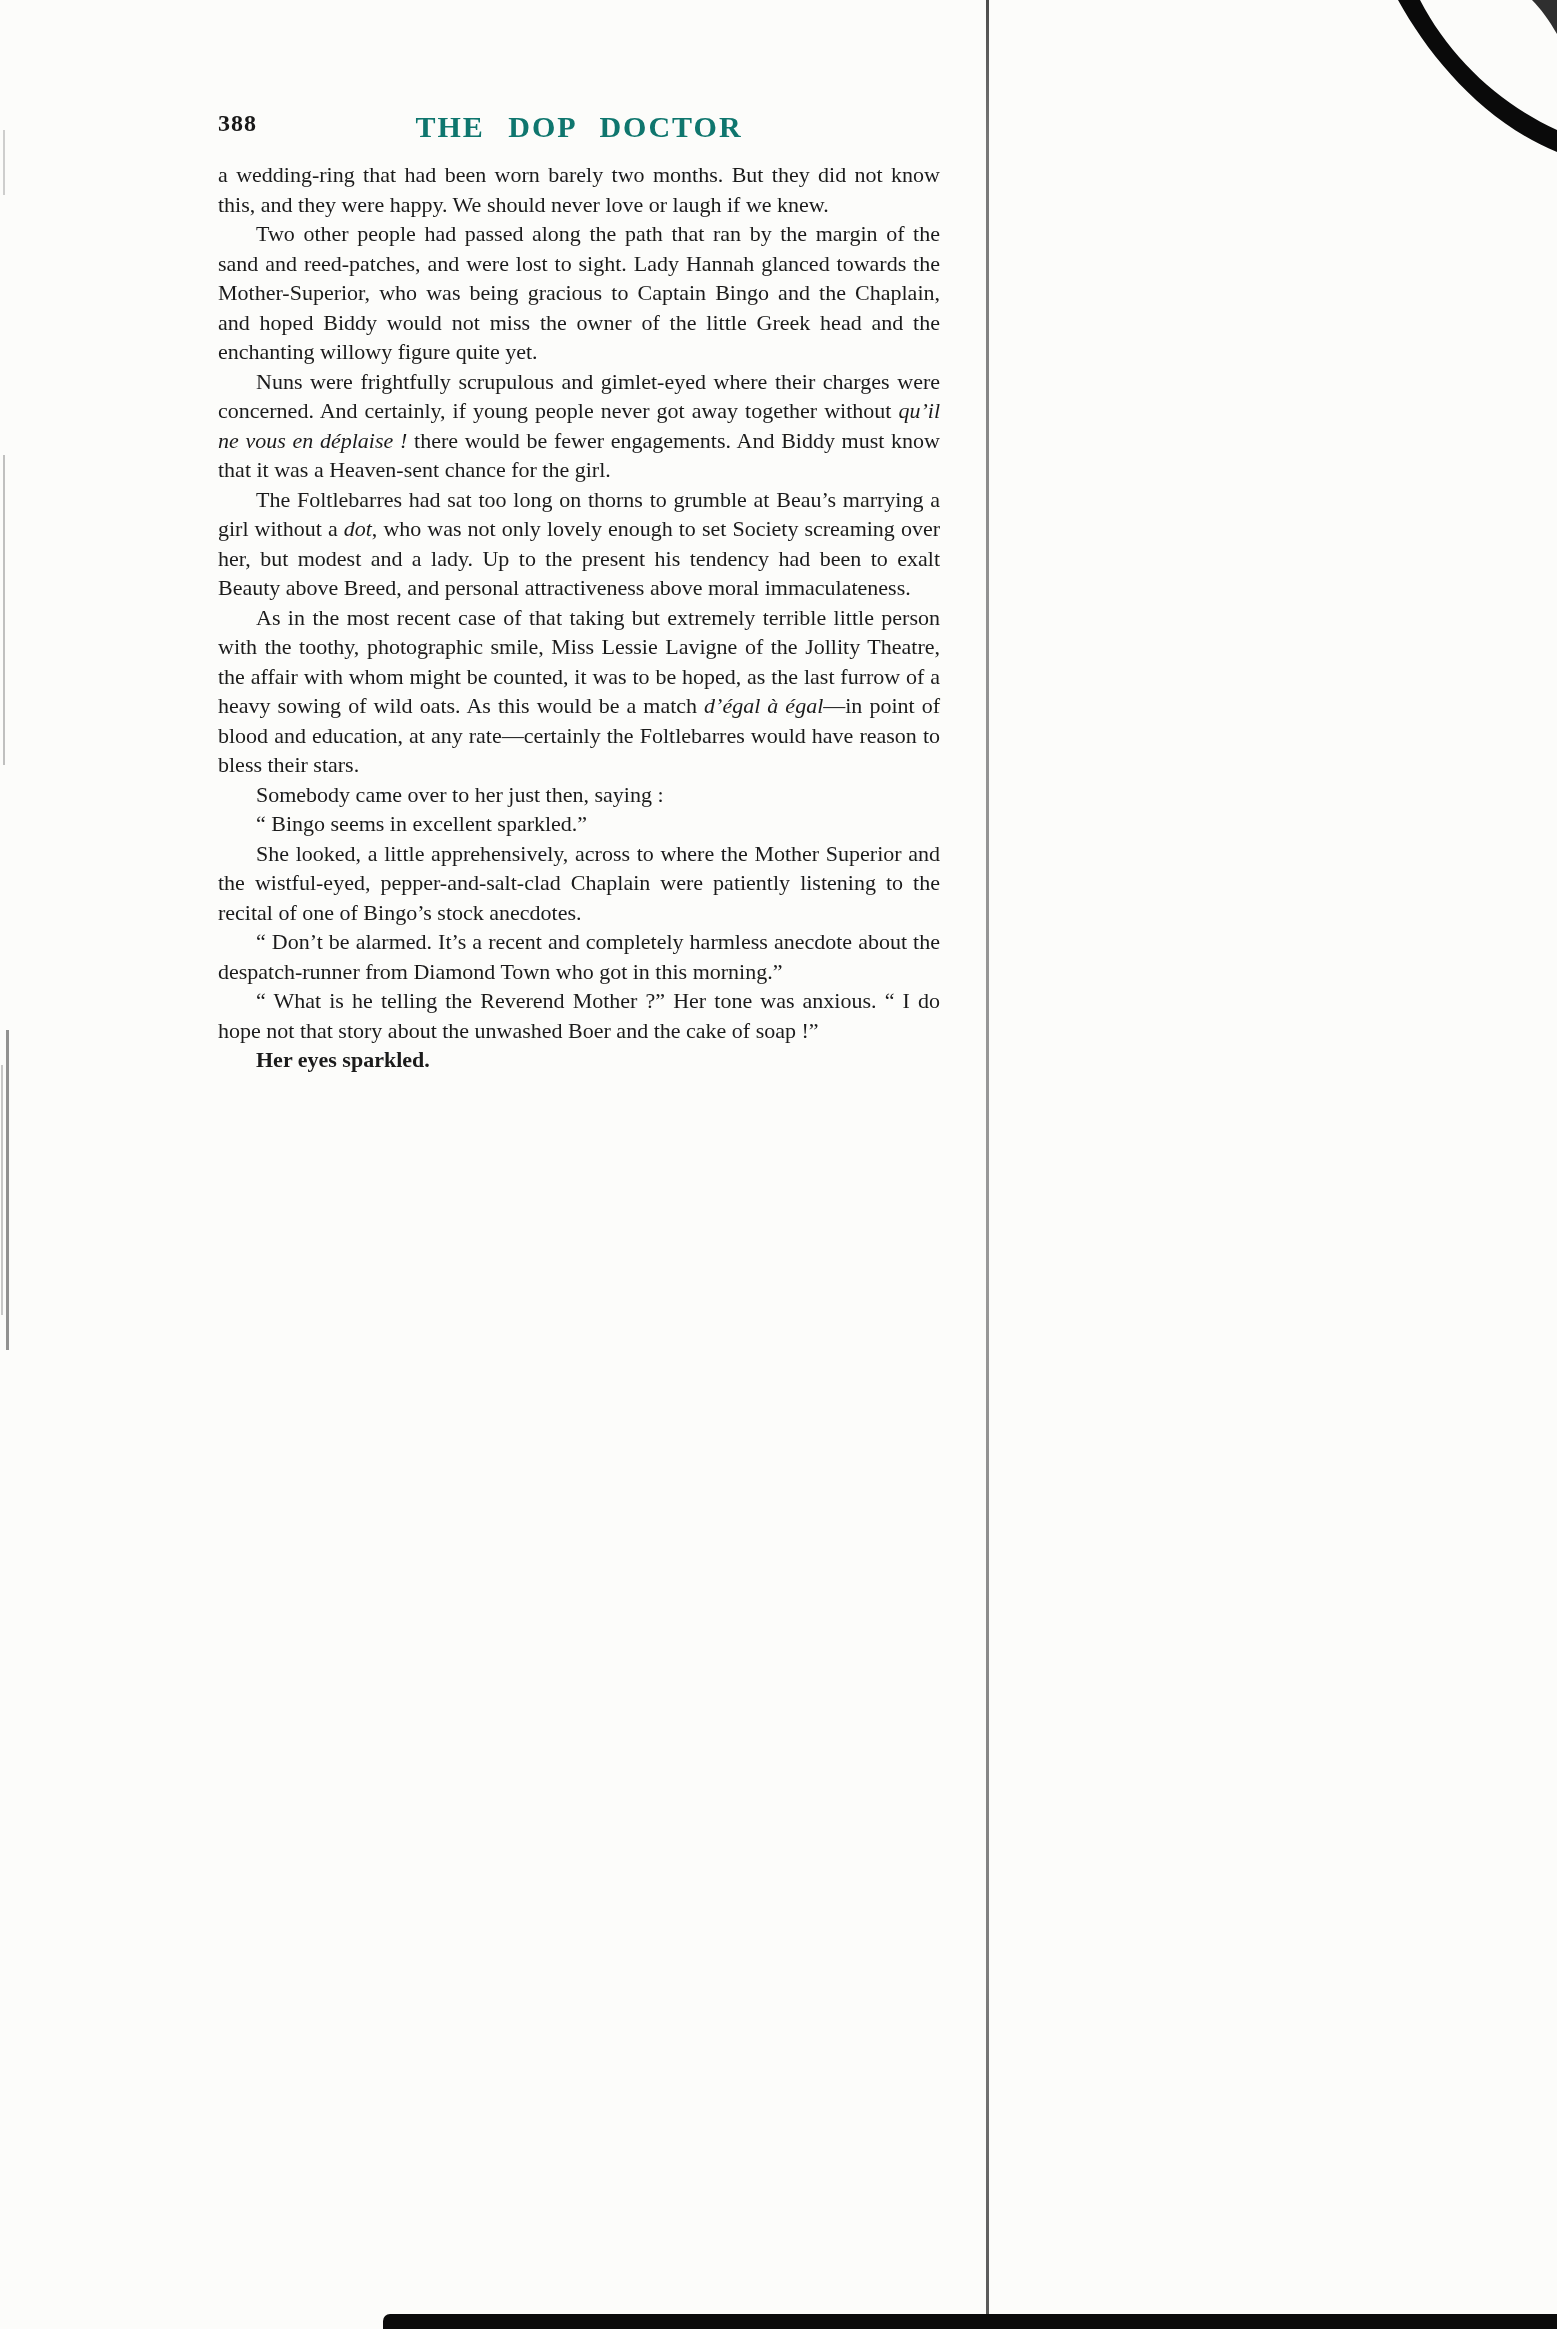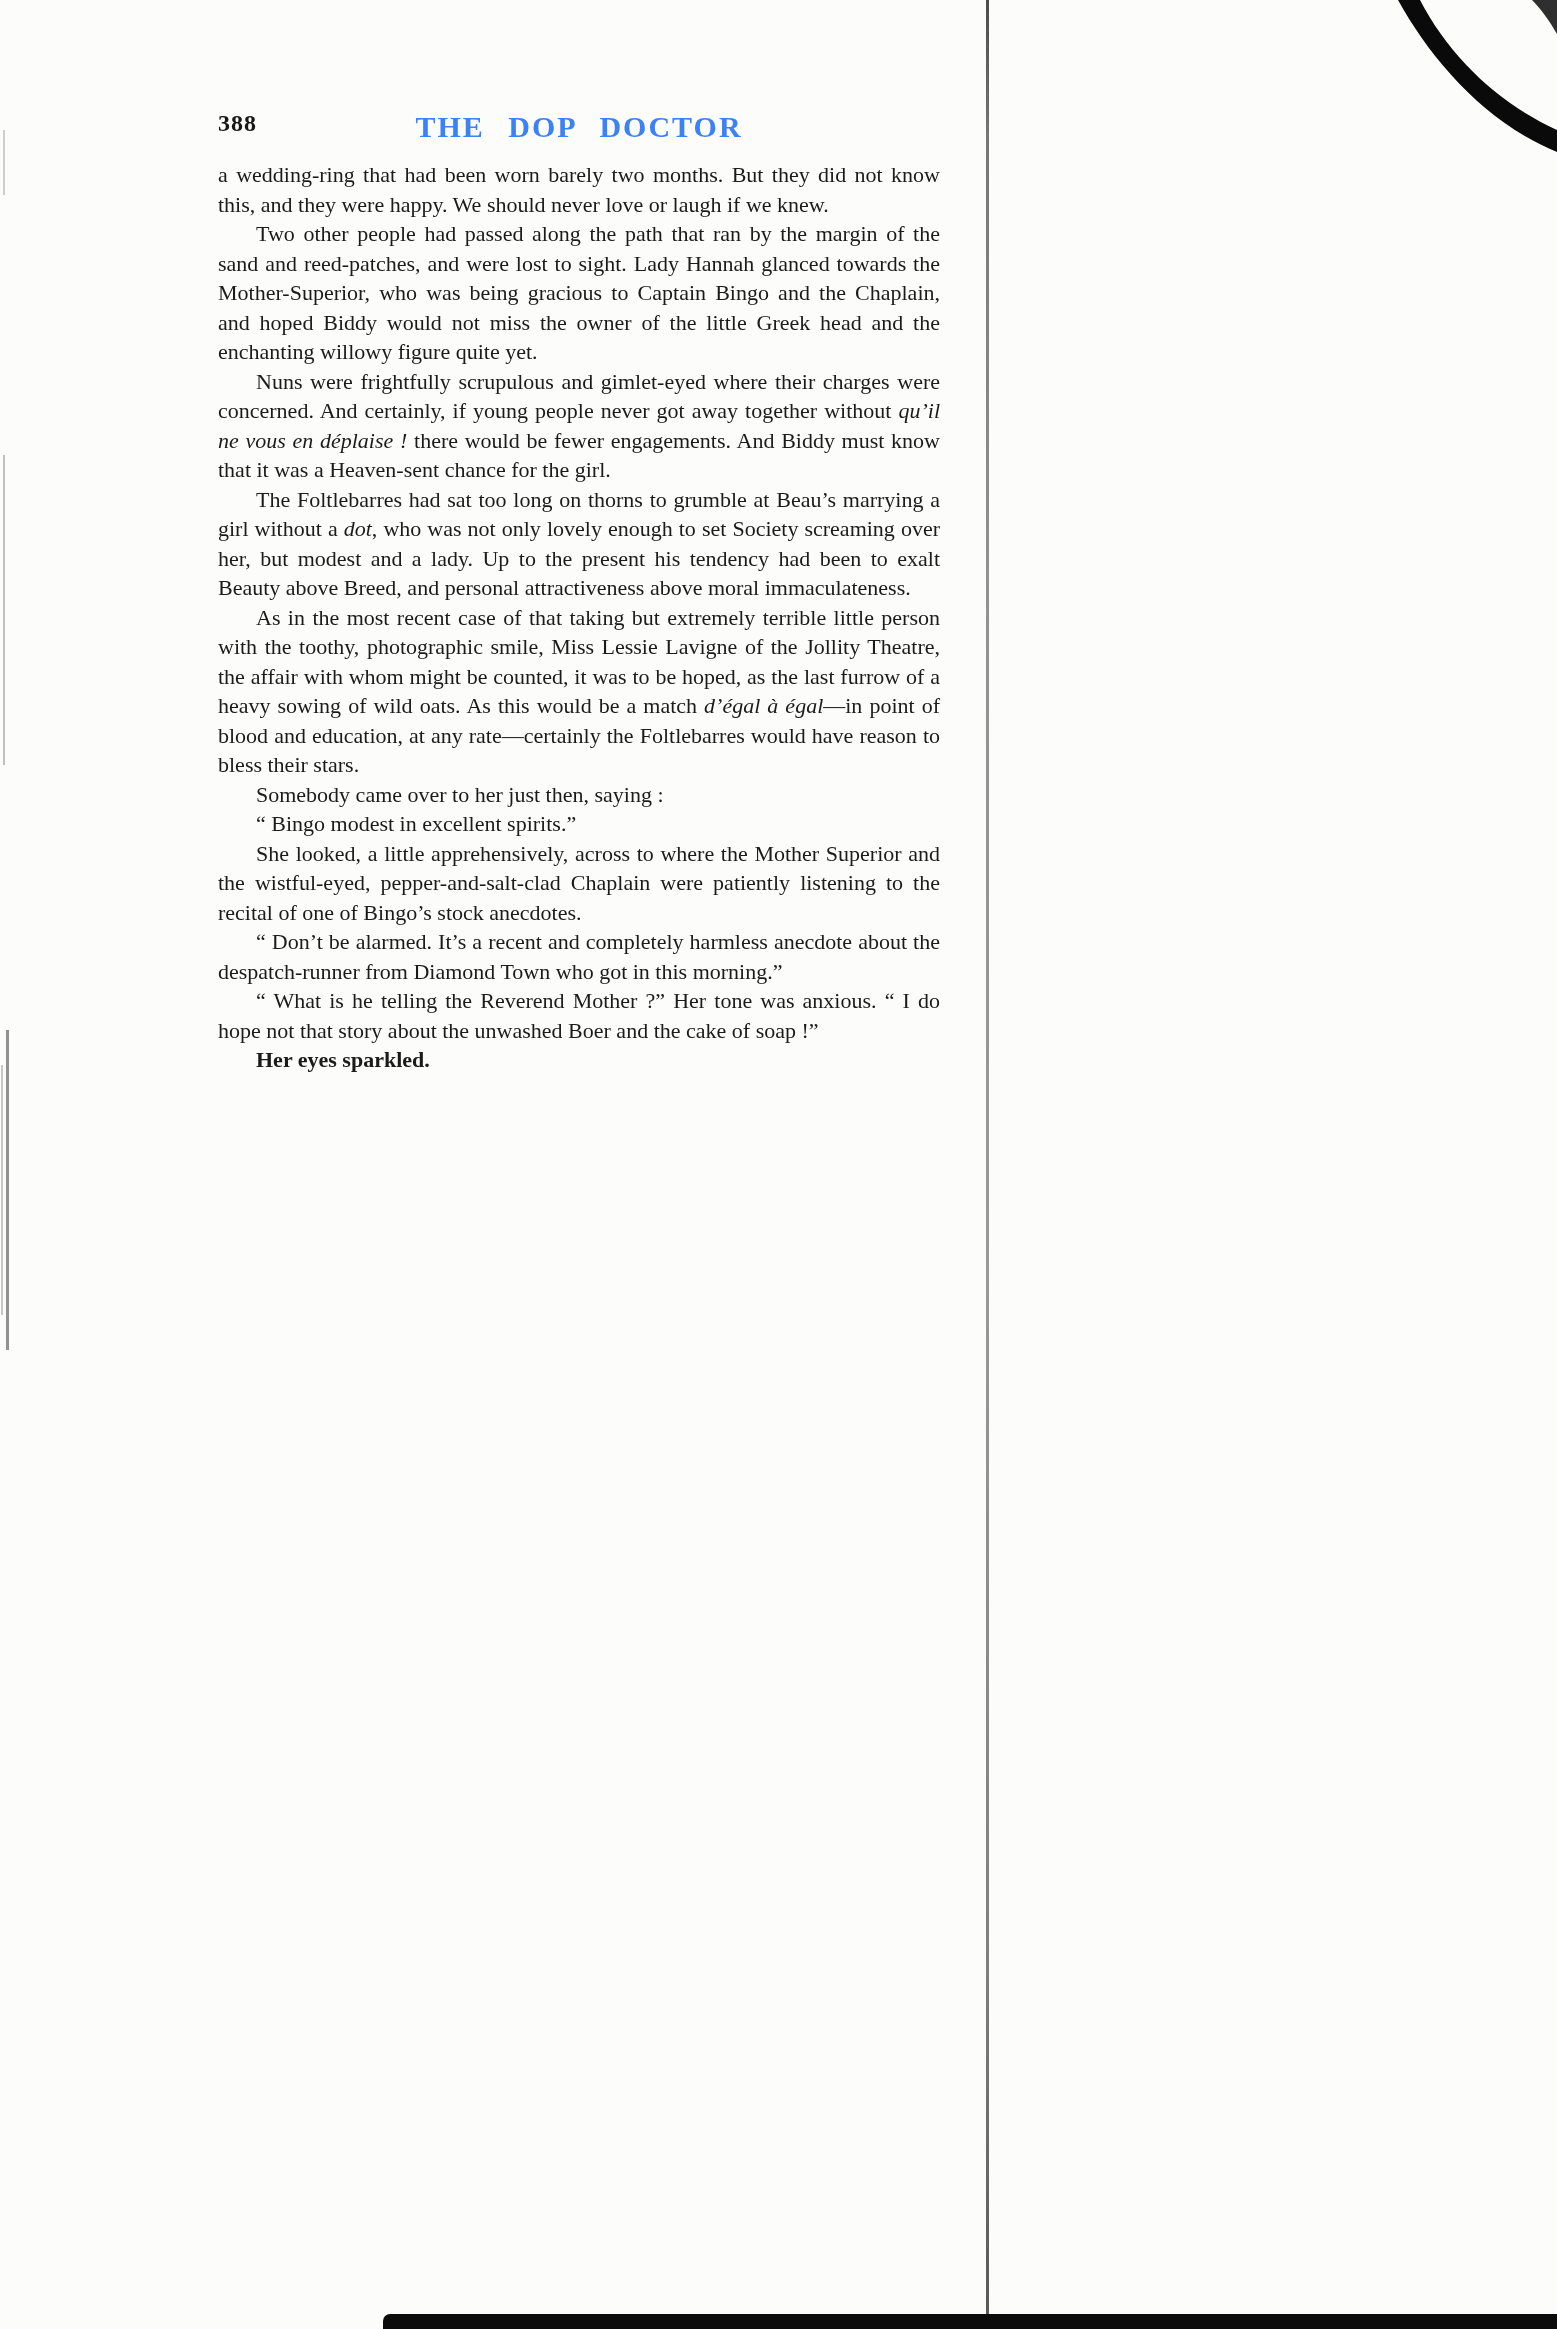--- a/index.html
+++ b/index.html
@@ -31,21 +31,21 @@
   .running-head {
     position: absolute;
     left: 0;
     top: 0;
     width: 100%;
     text-align: center;
     font-size: 30px;
     font-weight: 700;
     letter-spacing: 2px;
     word-spacing: 14px;
-    color: #3b82f6;
+    color: #0f766e;
   }
   .text-block {
     position: absolute;
     top: 160px;
     left: 218px;
     width: 722px;
     font-size: 22px;
     line-height: 29.5px;
   }
   .para {
@@ -100,21 +100,21 @@
     <span class="page-number">388</span>
   </div>
 
   <div class="text-block">
       <p class="para"><span>a wedding-ring that had been worn barely two months. But they did not know this, and they were happy. We should never love or laugh if we knew.</span></p>
       <p class="para indent"><span>Two other people had passed along the path that ran by the margin of the sand and reed-patches, and were lost to sight. Lady Hannah glanced towards the Mother-Superior, who was being gracious to Captain Bingo and the Chaplain, and hoped Biddy would not miss the owner of the little Greek head and the enchanting willowy figure quite yet.</span></p>
       <p class="para indent"><span>Nuns were frightfully scrupulous and gimlet-eyed where their charges were concerned. And certainly, if young people never got away together without </span><span class="italic">qu’il ne vous en déplaise !</span><span> there would be fewer engagements. And Biddy must know that it was a Heaven-sent chance for the girl.</span></p>
       <p class="para indent"><span>The Foltlebarres had sat too long on thorns to grumble at Beau’s marrying a girl without a </span><span class="italic">dot</span><span>, who was not only lovely enough to set Society screaming over her, but modest and a lady. Up to the present his tendency had been to exalt Beauty above Breed, and personal attractiveness above moral immaculateness.</span></p>
       <p class="para indent"><span>As in the most recent case of that taking but extremely terrible little person with the toothy, photographic smile, Miss Lessie Lavigne of the Jollity Theatre, the affair with whom might be counted, it was to be hoped, as the last furrow of a heavy sowing of wild oats. As this would be a match </span><span class="italic">d’égal à égal</span><span>—in point of blood and education, at any rate—certainly the Foltlebarres would have reason to bless their stars.</span></p>
       <p class="para indent"><span>Somebody came over to her just then, saying :</span></p>
-      <p class="para indent"><span>“ Bingo modest in excellent spirits.”</span></p>
+      <p class="para indent"><span>“ Bingo seems in excellent sparkled.”</span></p>
       <p class="para indent"><span>She looked, a little apprehensively, across to where the Mother Superior and the wistful-eyed, pepper-and-salt-clad Chaplain were patiently listening to the recital of one of Bingo’s stock anecdotes.</span></p>
       <p class="para indent"><span>“ Don’t be alarmed. It’s a recent and completely harmless anecdote about the despatch-runner from Diamond Town who got in this morning.”</span></p>
       <p class="para indent"><span>“ What is he telling the Reverend Mother ?” Her tone was anxious. “ I do hope not that story about the unwashed Boer and the cake of soap !”</span></p>
       <p class="para indent"><span class="bold">Her eyes sparkled.</span></p>
     </div>
 
   <div class="right-edge-line"></div>
 
   <svg class="corner-curl" viewBox="0 0 175 160" xmlns="http://www.w3.org/2000/svg">
     <path d="M 38 0 C 68 58, 118 104, 175 130 L 175 152 C 102 122, 48 58, 16 0 Z" fill="#0a0a0a"></path>

